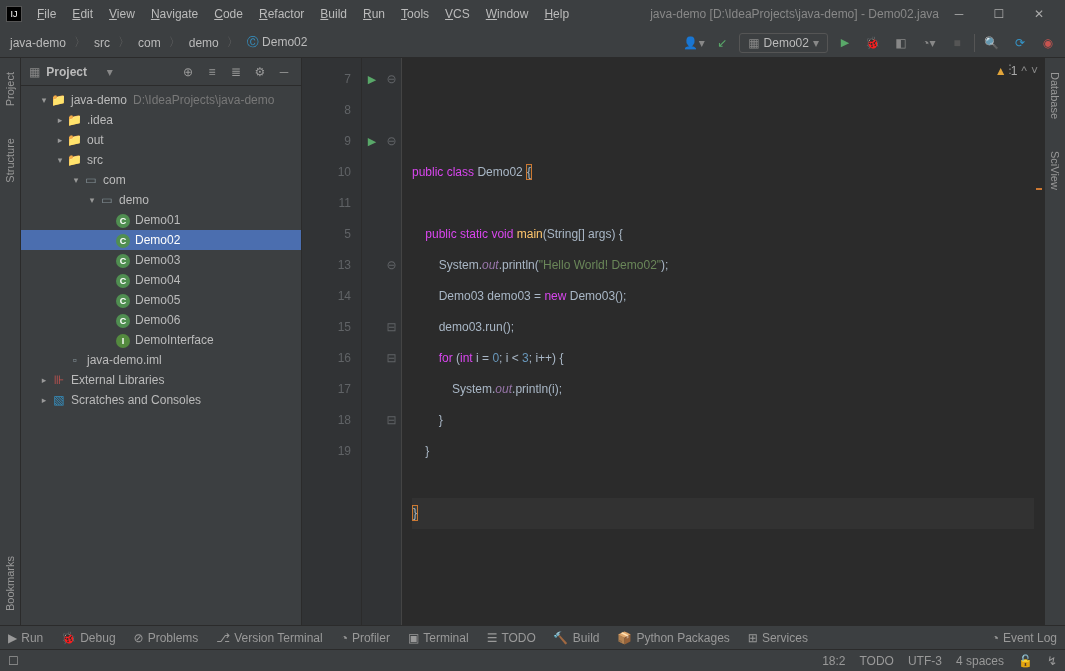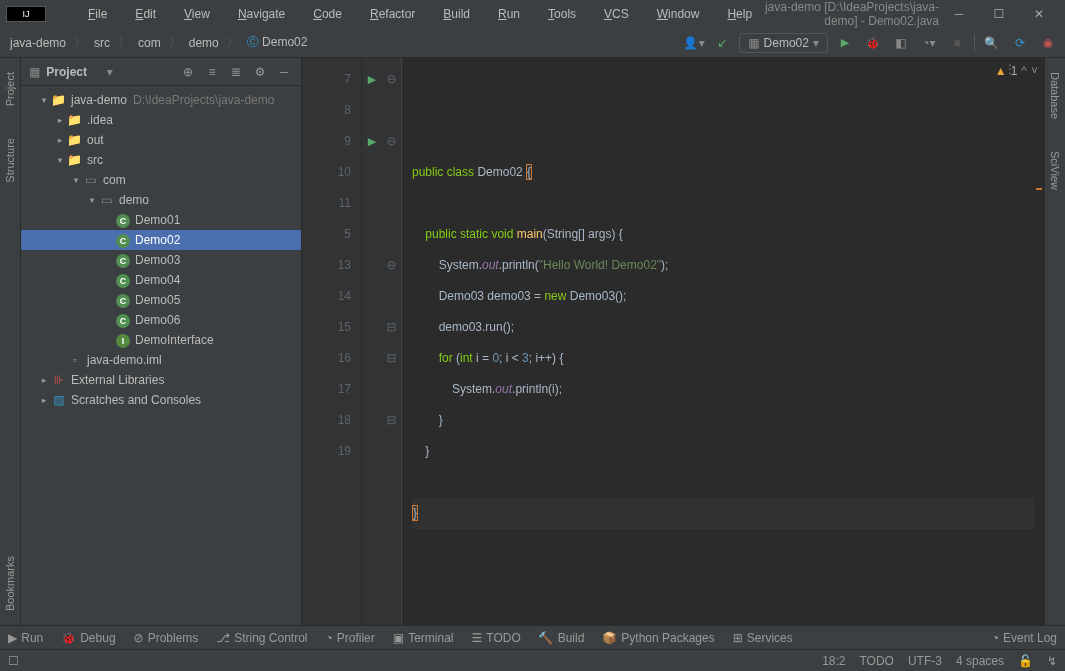--- a/index.html
+++ b/index.html
@@ -1,19 +1,19 @@
 <!DOCTYPE html>
 <html><head>
 <meta charset="utf-8">
 <style>
 * { margin: 0; padding: 0; box-sizing: border-box; font-family: "Segoe UI", Arial, sans-serif; font-size: 12px; }
 body { background: #3c3f41; color: #bbbbbb; width: 1065px; height: 671px; overflow: hidden; display: flex; flex-direction: column; }
 .titlebar { height: 28px; background: #3c3f41; display: flex; align-items: center; padding: 0 6px; }
-.titlebar .logo { width: 40px; height: 16px; background: #000; border: 1px solid #555; margin-right: 8px; display: flex; align-items: center; justify-content: center; font-size: 9px; color:#fff;}
-.menu { display: flex; gap: 14px; margin-left: 27px; }
+.titlebar .logo { width: 16px; height: 16px; background: #000; border: 1px solid #555; margin-right: 8px; display: flex; align-items: center; justify-content: center; font-size: 9px; color:#fff;}
+.menu { display: flex; gap: 2px; }
 .menu-item { padding: 3px 7px; cursor: pointer; }
 .menu-item .ul { text-decoration: underline; }
 .title-text { flex: 1; text-align: right; color: #888; font-size: 12px; }
 .win-controls { display: flex; gap: 0; }
 .win-btn { width: 40px; height: 24px; display: flex; align-items: center; justify-content: center; color: #aaa; cursor: pointer; }
 .navbar { height: 30px; background: #3c3f41; border-bottom: 1px solid #2b2b2b; display: flex; align-items: center; padding: 0 6px; }
 .breadcrumb { display: flex; align-items: center; gap: 4px; flex: 1; }
 .bc-item { color: #bbb; padding: 2px 4px; }
 .bc-sep { color: #666; }
 .toolbar-right { display: flex; align-items: center; gap: 6px; }
@@ -36,21 +36,21 @@
 .class-icon { background: #508e51; color: #fff; border-radius: 50%; width: 14px; height: 14px; display: inline-flex; align-items: center; justify-content: center; font-size: 9px; font-weight: bold; }
 .interface-icon { background: #548a3f; color: #fff; border-radius: 50%; width: 14px; height: 14px; display: inline-flex; align-items: center; justify-content: center; font-size: 9px; font-weight: bold; }
 .tree-node .dim { color: #787878; margin-left: 6px; }
 .editor-area { flex: 1; display: flex; flex-direction: column; background: #2b2b2b; position: relative; }
 .editor-body { flex: 1; display: flex; overflow: hidden; font-family: "JetBrains Mono", Consolas, monospace; font-size: 15px; }
 .gutter-nums { width: 60px; background: #313335; color: #606366; text-align: right; padding: 6px 10px 6px 0; line-height: 31px; border-right: 1px solid #2b2b2b; }
 .gutter-run { width: 20px; background: #313335; padding-top: 6px; line-height: 31px; text-align: center; }
 .gutter-marks { width: 20px; background: #313335; padding-top: 6px; line-height: 31px; text-align: center; color: #606366; font-size: 10px; border-right: 1px solid #444;}
 .code { flex: 1; padding: 6px 10px; line-height: 31px; white-space: pre; position: relative; }
 .code-line { height: 31px; }
-.kw { color: #84cc16; }
+.kw { color: #d946ef; }
 .method { color: #ffc66d; }
 .str { color: #6a8759; }
 .field { color: #9876aa; font-style: italic; }
 .num { color: #6897bb; }
 .tok { color: #a9b7c6; }
 .brace-match { border: 1px solid #cc7832; background: #3b514d55; }
 .active-line { background: #323232; }
 .right-gutter { width: 21px; background: #3c3f41; border-left: 1px solid #2b2b2b; display: flex; flex-direction: column; align-items: center; padding-top: 8px; gap: 20px; }
 .right-gutter .vtab { writing-mode: vertical-rl; font-size: 11px; color: #999; padding: 6px 2px; cursor: pointer; }
 .inspect { position: absolute; top: 6px; right: 6px; display: flex; align-items: center; gap: 4px; color: #aaa; font-size: 11px; }
@@ -303,21 +303,21 @@
     <div class="bt-item">
       <span>🐞</span>
       <span>Debug</span>
     </div>
     <div class="bt-item">
       <span>⊘</span>
       <span>Problems</span>
     </div>
     <div class="bt-item">
       <span>⎇</span>
-      <span>String Control</span>
+      <span>Version Terminal</span>
     </div>
     <div class="bt-item">
       <span>◔</span>
       <span>Profiler</span>
     </div>
     <div class="bt-item">
       <span>▣</span>
       <span>Terminal</span>
     </div>
     <div class="bt-item">

